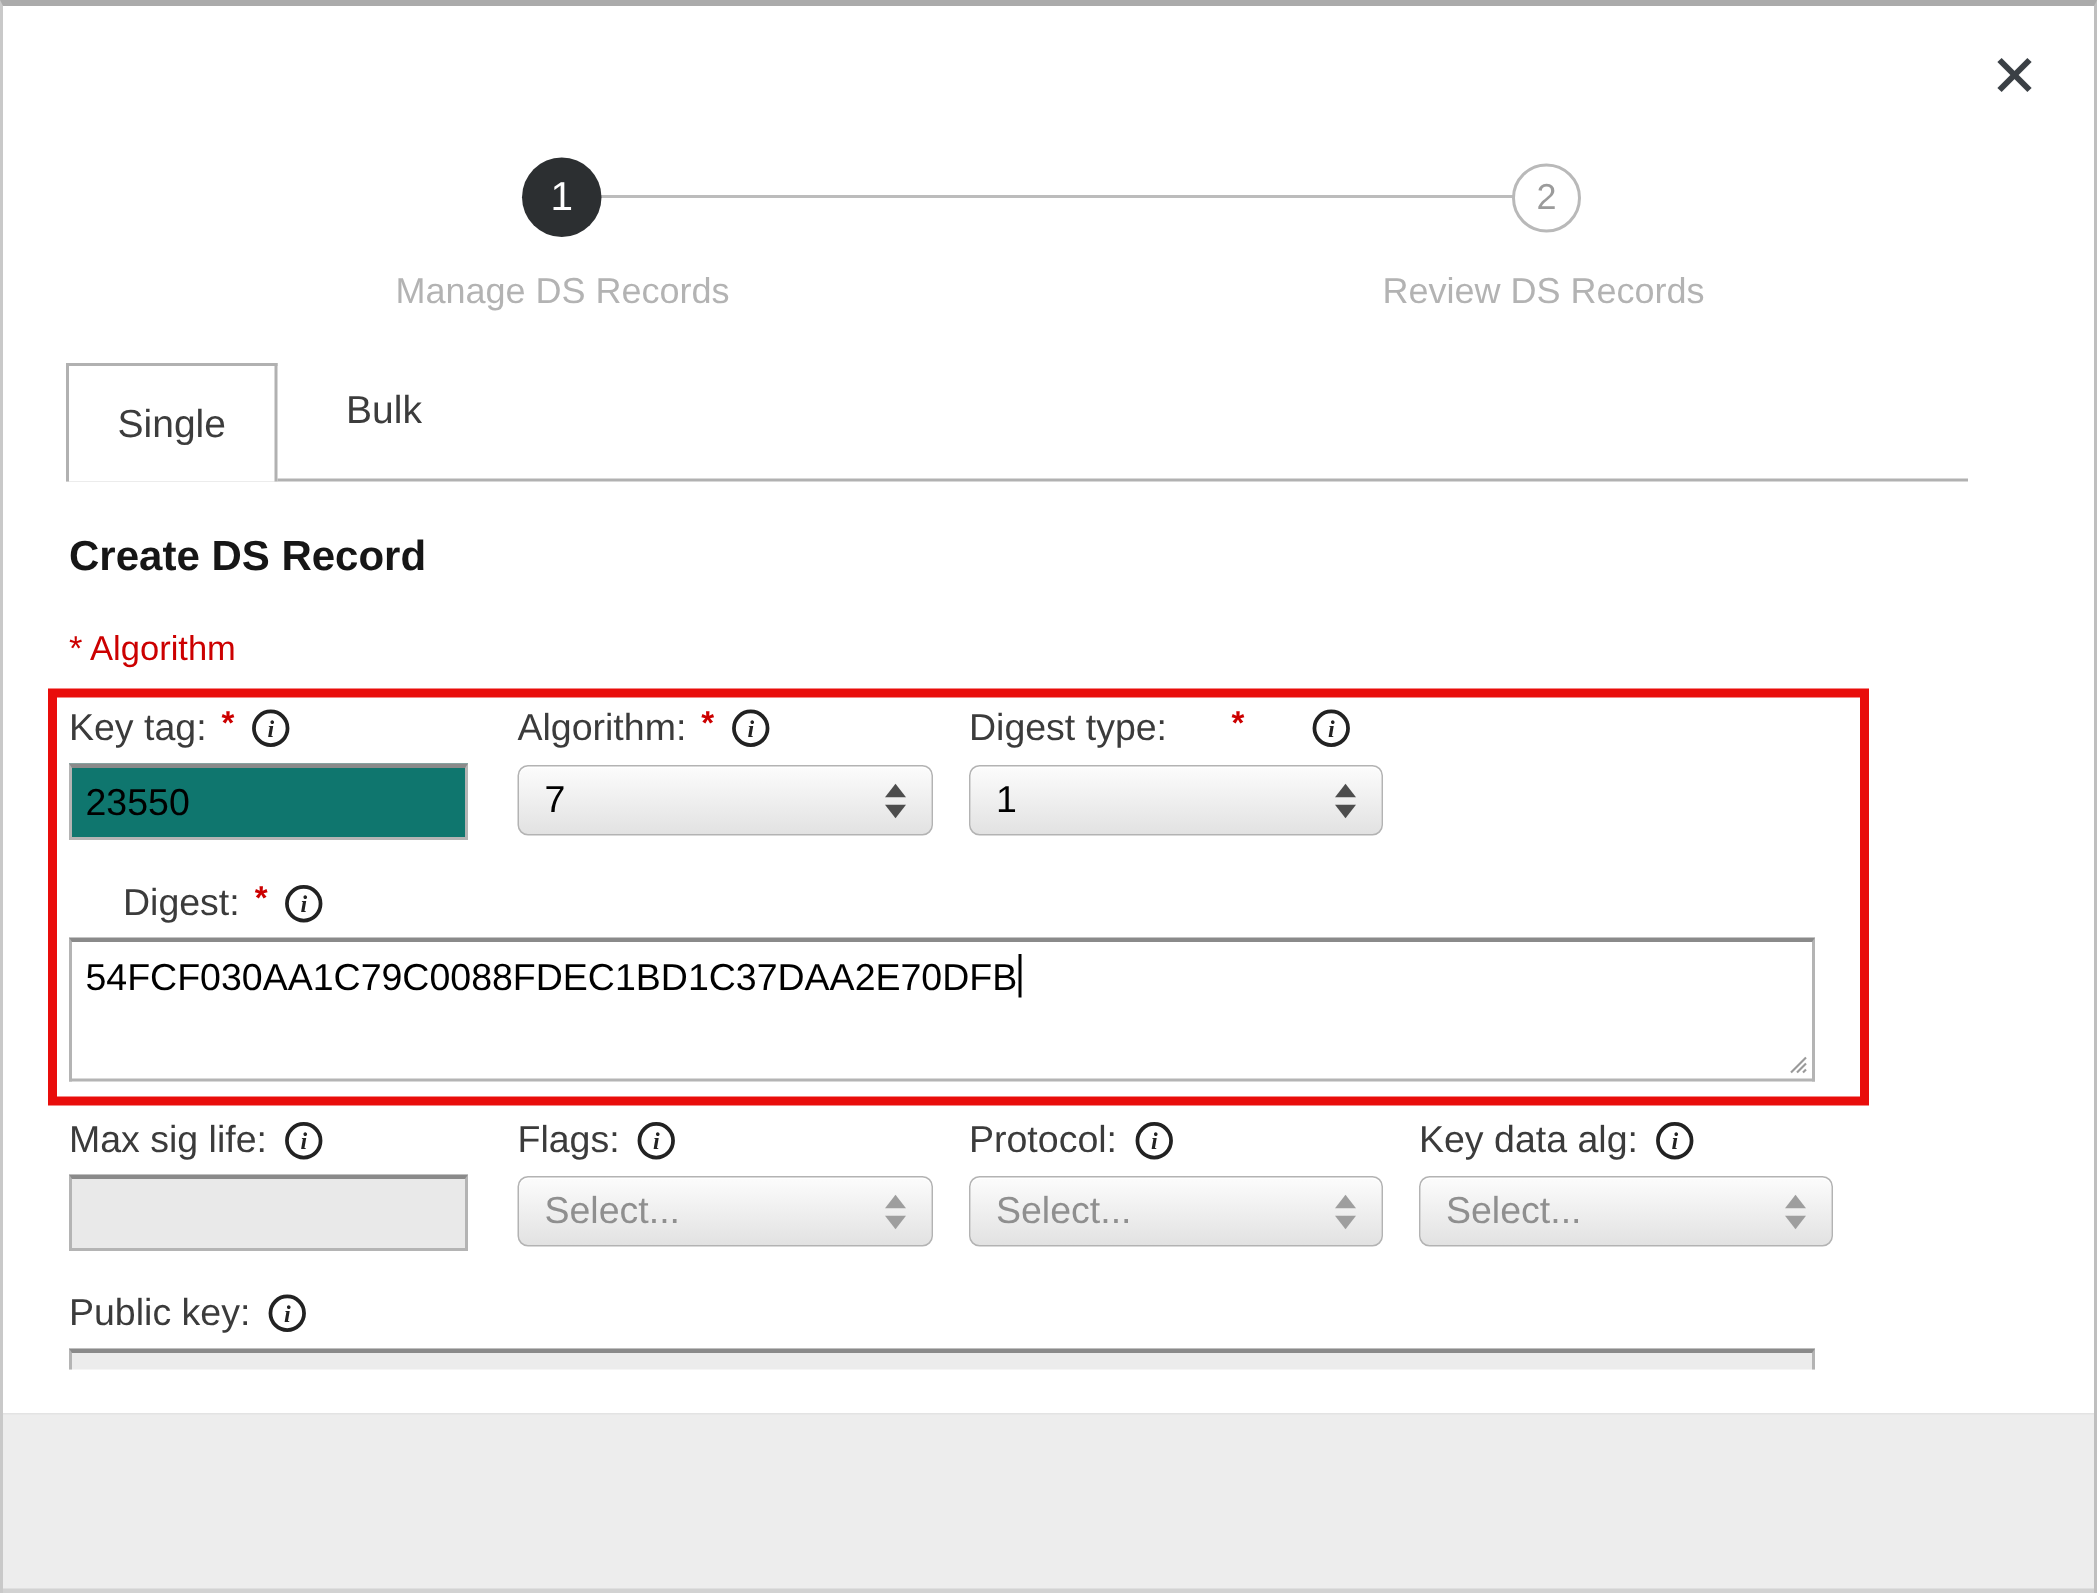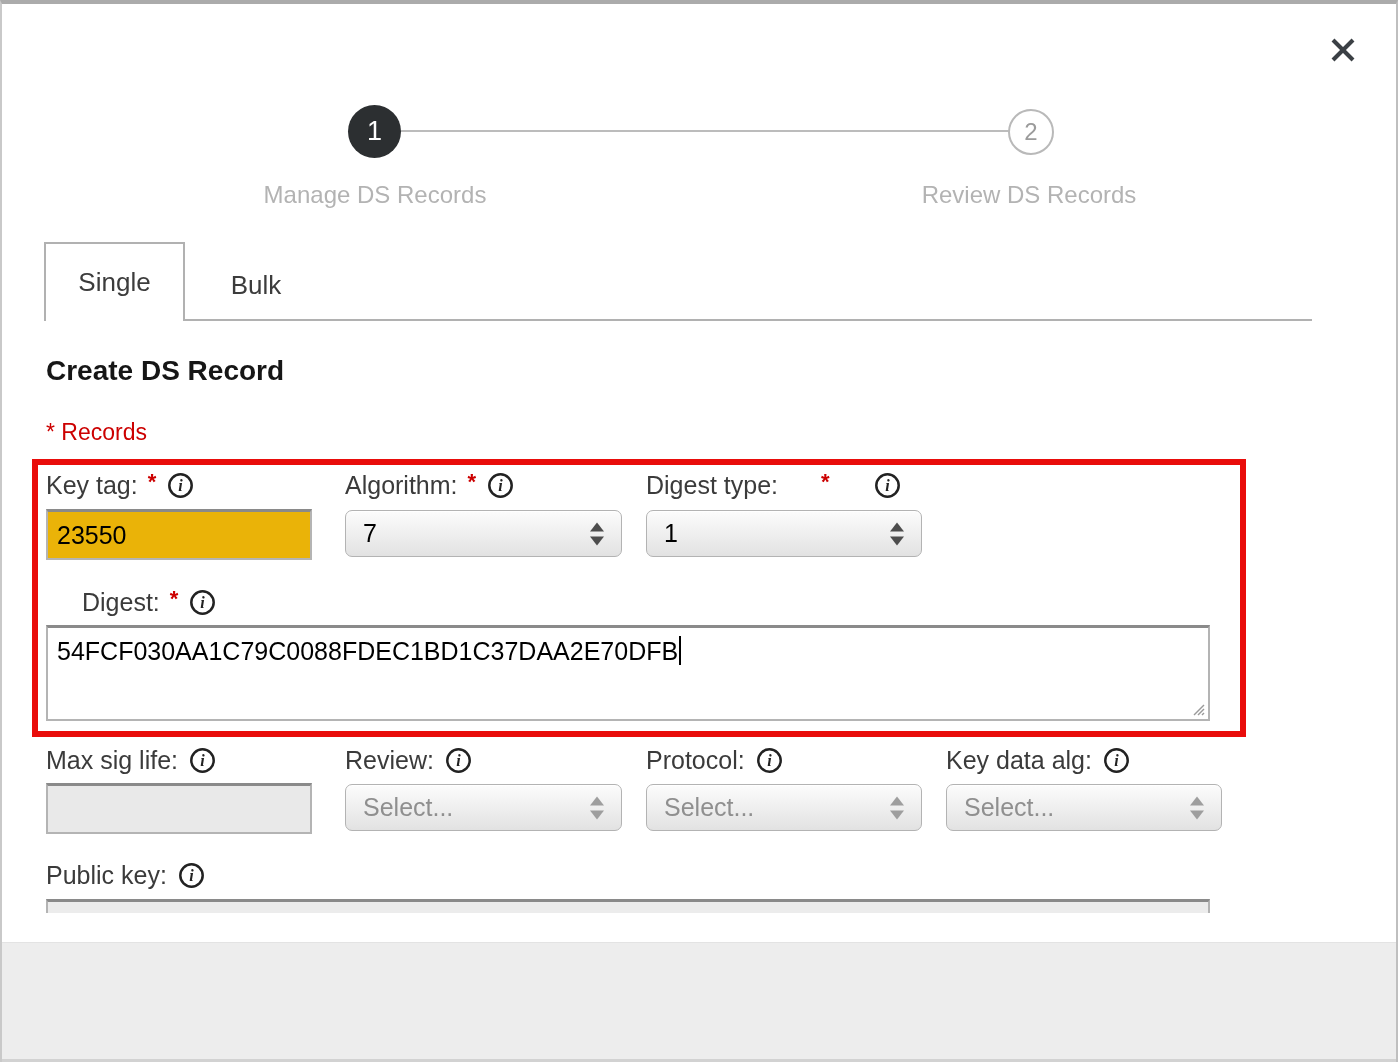--- a/index.html
+++ b/index.html
@@ -17,35 +17,35 @@
   .step-1{left:346px;top:101px;width:53px;height:53px;background:#2c2f31;color:#fff;font-size:27px;}
   .step-2{left:1006px;top:105px;width:42px;height:42px;background:#fff;border:2px solid #b9b9b9;color:#9b9b9b;font-size:24px;}
   .step-label{position:absolute;top:177px;width:320px;text-align:center;color:#b3b3b3;font-size:24px;}
   .step-label-1{left:213px;}
   .step-label-2{left:867px;}
 
   
   .tab-underline{position:absolute;left:42px;top:315px;width:1268px;height:2px;background:#b1b1b1;}
   .tab{position:absolute;display:flex;align-items:center;justify-content:center;font-size:26px;color:#3c3c3c;cursor:pointer;}
   .tab-single{left:42px;top:238px;width:141px;height:79px;background:#fff;border:2px solid #b1b1b1;border-bottom:none;box-sizing:border-box;}
-  .tab-bulk{left:185px;top:244px;width:138px;height:74px;justify-content:center;}
+  .tab-bulk{left:185px;top:232px;width:138px;height:74px;justify-content:center;}
 
   .page-title{position:absolute;left:44px;top:351px;font-size:28px;font-weight:bold;color:#161616;}
   .required-note{position:absolute;left:44px;top:415px;font-size:23px;color:#cc0000;}
 
   
   .highlight-box{position:absolute;left:30px;top:455px;width:1214px;height:278px;
                  border:6px solid #e90d0b;box-sizing:border-box;pointer-events:none;}
 
   
   .label-row{position:absolute;display:flex;align-items:center;gap:7px;font-size:25px;color:#3b3b3b;}
   .req-star{color:#cc0000;font-size:22px;font-weight:bold;margin-left:3px;position:relative;top:-4px;}
   .iicon{width:27px;height:27px;margin-left:4px;flex:0 0 auto;}
 
-  .text-input{position:absolute;box-sizing:border-box;background:#eab308;
+  .text-input{position:absolute;box-sizing:border-box;background:#0f766e;
               border:2px solid #b4b4b4;border-top:3px solid #8a8a8a;
               font-size:25px;color:#000;display:flex;align-items:center;padding-left:9px;}
   .text-input.disabled{background:#e9e9e9;}
 
   .sel{position:absolute;box-sizing:border-box;border:1px solid #b3b3b3;border-radius:7px;
        background:linear-gradient(#fcfcfc,#e2e2e2);box-shadow:inset 0 1px 0 #ffffff;
        display:flex;align-items:center;padding-left:17px;font-size:25px;color:#000;cursor:pointer;}
   .sel .arrows{position:absolute;right:17px;top:50%;transform:translateY(-50%);display:flex;flex-direction:column;gap:5px;align-items:center;}
   .arr-up{width:0;height:0;border-left:7px solid transparent;border-right:7px solid transparent;border-bottom:9px solid #4d4d4d;}
   .arr-down{width:0;height:0;border-left:7px solid transparent;border-right:7px solid transparent;border-top:9px solid #4d4d4d;}
@@ -90,21 +90,21 @@
 
   <div class="tab-underline"></div>
   <div class="tab tab-single">
     <span>Single</span>
   </div>
   <div class="tab tab-bulk">
     <span>Bulk</span>
   </div>
 
   <div class="page-title">Create DS Record</div>
-  <div class="required-note">* Records</div>
+  <div class="required-note">* Algorithm</div>
 
   <div class="highlight-box"></div>
 
   <div class="label-row" style="left:44px;top:467px;">
     <span>Key tag:</span>
     <span class="req-star">*</span>
     <svg class="iicon" viewBox="0 0 27 27">
       <circle cx="13.5" cy="13.5" r="11.2" fill="none" stroke="#222" stroke-width="2.5"></circle>
       <text x="13.5" y="19" text-anchor="middle" font-size="16" fill="#222" class="itext">i</text>
     </svg>
@@ -162,21 +162,21 @@
   </div>
 
   <div class="label-row" style="left:44px;top:742px;">
     <span>Max sig life:</span>
     <svg class="iicon" viewBox="0 0 27 27">
       <circle cx="13.5" cy="13.5" r="11.2" fill="none" stroke="#222" stroke-width="2.5"></circle>
       <text x="13.5" y="19" text-anchor="middle" font-size="16" fill="#222" class="itext">i</text>
     </svg>
   </div>
   <div class="label-row" style="left:343px;top:742px;">
-    <span>Review:</span>
+    <span>Flags:</span>
     <svg class="iicon" viewBox="0 0 27 27">
       <circle cx="13.5" cy="13.5" r="11.2" fill="none" stroke="#222" stroke-width="2.5"></circle>
       <text x="13.5" y="19" text-anchor="middle" font-size="16" fill="#222" class="itext">i</text>
     </svg>
   </div>
   <div class="label-row" style="left:644px;top:742px;">
     <span>Protocol:</span>
     <svg class="iicon" viewBox="0 0 27 27">
       <circle cx="13.5" cy="13.5" r="11.2" fill="none" stroke="#222" stroke-width="2.5"></circle>
       <text x="13.5" y="19" text-anchor="middle" font-size="16" fill="#222" class="itext">i</text>

